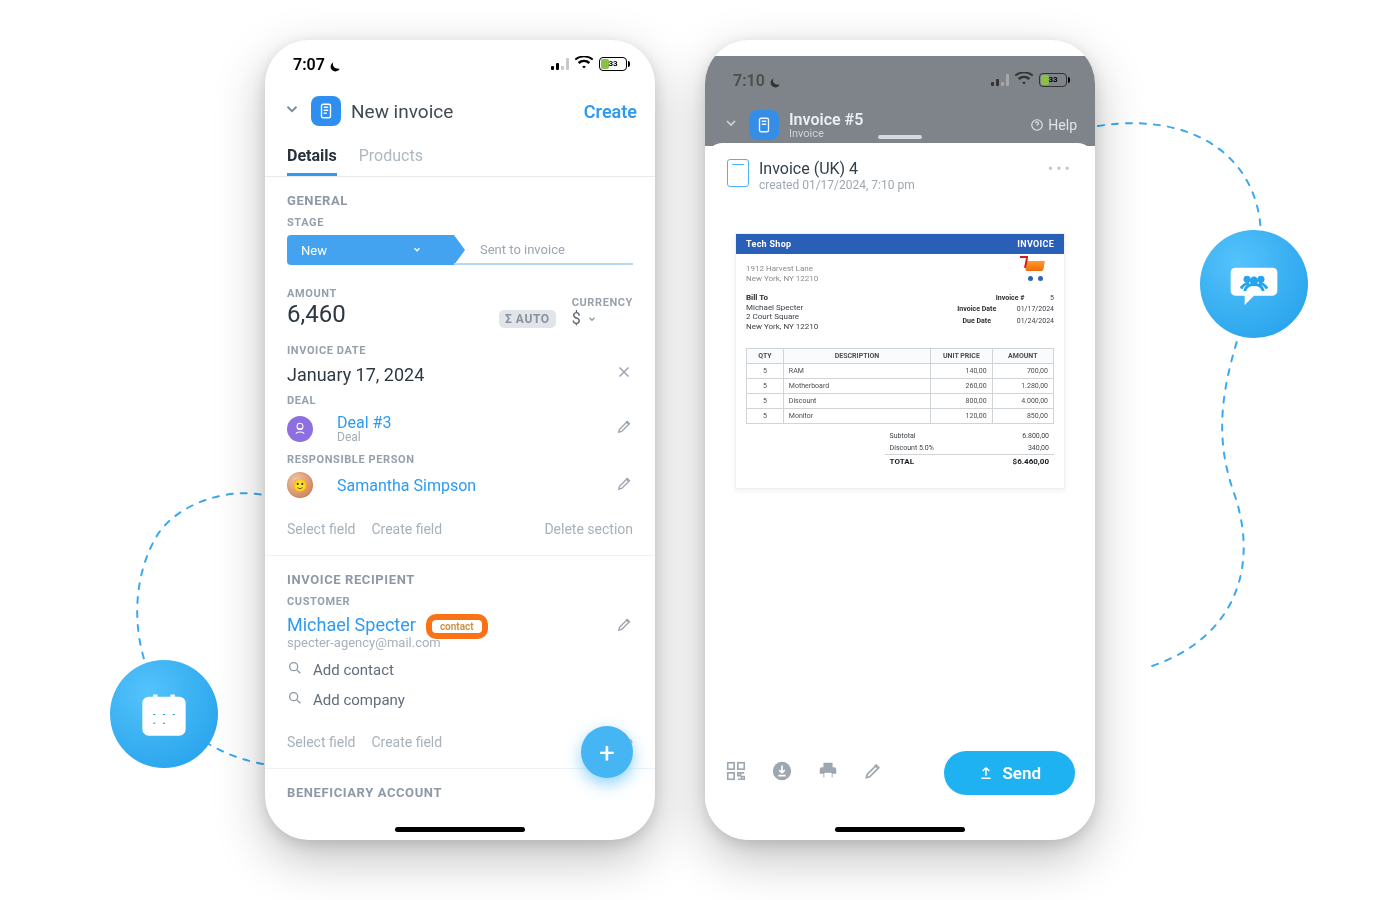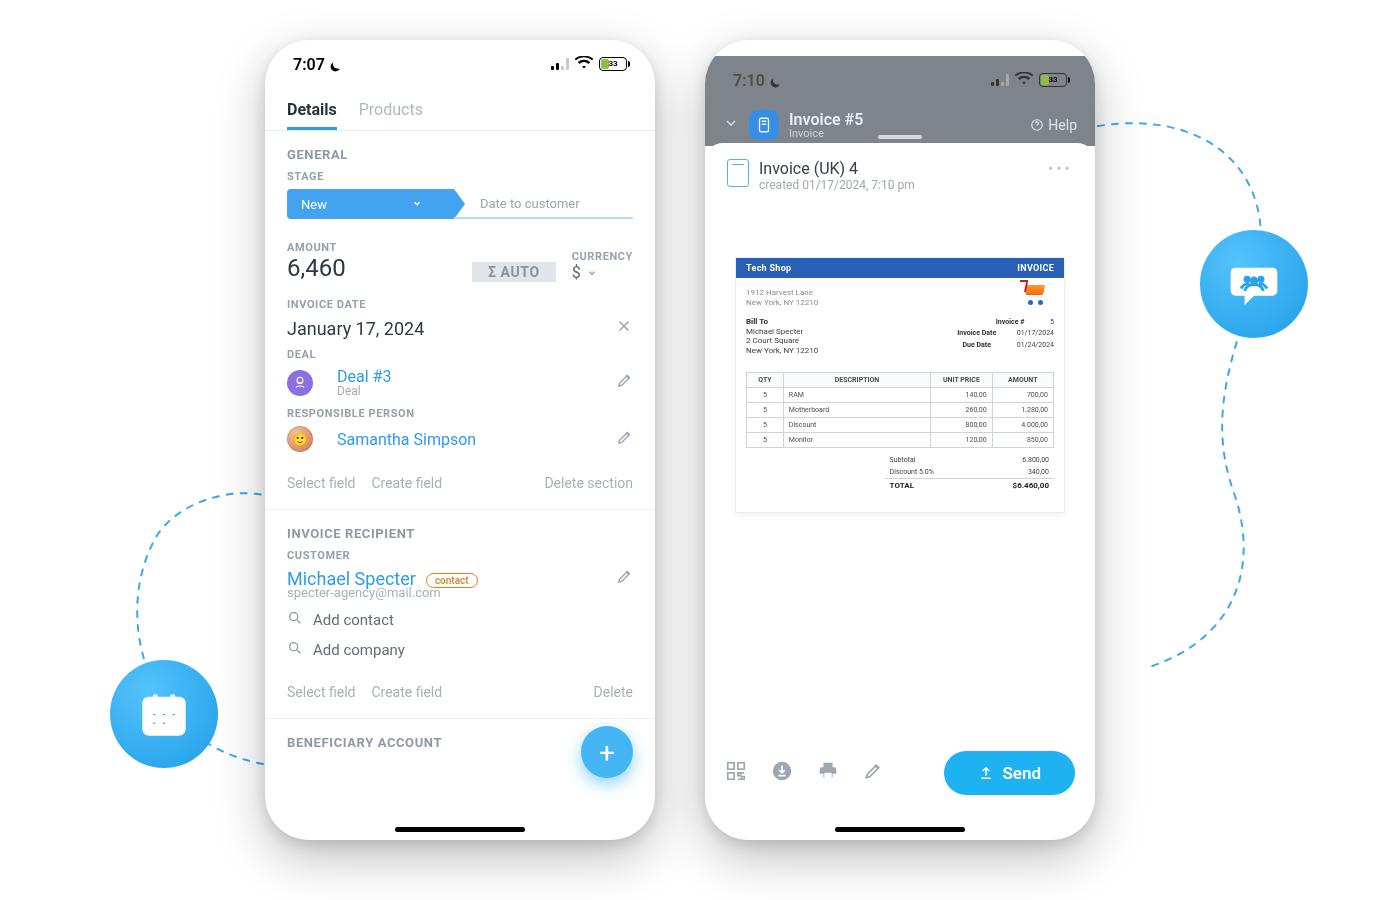--- a/index.html
+++ b/index.html
@@ -40,39 +40,39 @@
   .label-sm{color:#94a0ab;font-size:11px;letter-spacing:.6px;font-weight:700;padding:0 22px}
   .row{padding:6px 22px;display:flex;align-items:center;justify-content:space-between;gap:10px}
   .stagebar{display:flex;margin:6px 22px 6px}
   .stage-pill{height:30px;display:flex;align-items:center;padding:0 24px 0 14px;font-size:13px;position:relative;flex:1}
   .stage-pill .chev-mini{position:absolute; right:32px; top:50%; transform:translateY(-50%);}
   .stage-active{background:#44a3f1;color:#fff;border-radius:4px 0 0 4px}
   .stage-active::after{content:"";position:absolute;right:-11px;top:0;border-top:15px solid transparent;border-bottom:15px solid transparent;border-left:11px solid #44a3f1}
   .stage-next{color:#9aa6b1;border-bottom:2px solid #b5d8f7;padding-left:26px}
 
   .big{font-size:24px;color:#2d3842}
-  .auto-chip{font-size:14px;font-weight:700;color:#8a929b;background:#e1e5ea;padding:2px 16px;border-radius:0;letter-spacing:.6px}
+  .auto-chip{font-size:12px;font-weight:700;color:#8a929b;background:#e1e5ea;padding:2px 6px;border-radius:5px;letter-spacing:.6px}
   .curlabel{color:#97a2ad;font-size:11px;letter-spacing:.6px;font-weight:700}
   .cur-sel{color:#5b6670;font-size:16px;display:flex;gap:6px;align-items:center}
 
   .line-day{font-size:18px;color:#2e3944}
   .clear-x{color:#9aa5af}
   .field{border-bottom:1px solid transparent;padding-bottom:8px}
 
   .chip-round{width:26px;height:26px;border-radius:50%;display:flex;align-items:center;justify-content:center;color:#fff;font-size:14px;flex-shrink:0}
   .chip-violet{background:#8d6fe0}
   .avatar{width:26px;height:26px;border-radius:50%;background:radial-gradient(circle at 35% 30%,#f0c4a3,#c97348);box-shadow:inset 0 0 0 1px rgba(0,0,0,.06);flex-shrink:0;display:flex;align-items:center;justify-content:center;font-size:13px}
   .linklike{color:#2e9bf0;font-size:16px}
   .sub{color:#a2adb7;font-size:12px;margin-top:-2px}
   .pencil{color:#9ba5af}
 
   .inline-actions{display:flex;gap:16px;padding:14px 22px 18px;color:#a7b1bb;font-size:14px;border-bottom:1px solid #eef2f6}
   .inline-actions .del{margin-left:auto}
 
-  .cust-tag{display:inline-block;border:1px solid #f97316;color:#cc8f3d;border-radius:10px;font-size:10px;padding:1px 8px;margin-left:6px;vertical-align:middle;font-weight:600}
+  .cust-tag{display:inline-block;border:6px solid #f97316;color:#cc8f3d;border-radius:10px;font-size:10px;padding:1px 8px;margin-left:6px;vertical-align:middle;font-weight:600}
   .mail{color:#a7b1bb;font-size:13px;padding:0 22px;margin-top:-4px}
 
   .addrow{display:flex;align-items:center;gap:10px;color:#616e7a;font-size:15px;padding:10px 22px}
   .mag{color:#8e99a5}
 
   .fab{width:52px;height:52px;border-radius:50%;background:#45b6f3;position:absolute;right:22px;bottom:62px;display:flex;align-items:center;justify-content:center;color:#fff;font-size:28px;box-shadow:0 6px 16px rgba(69,182,243,.6)}
 
   .homebar{position:absolute;bottom:8px;left:50%;transform:translateX(-50%);width:130px;height:5px;background:#000;border-radius:3px}
 
   
@@ -84,21 +84,21 @@
 
   .sheet{background:#fff;border-radius:18px 18px 0 0;position:relative;margin-top:-3px;padding:12px 16px 0;height:calc(100% - 48px - 48px)}
   .sheet-handle{width:44px;height:4px;background:#d6dadf;border-radius:2px;position:absolute;top:-8px;left:50%;transform:translateX(-50%)}
   .doc-header{display:flex;align-items:flex-start;gap:10px;padding:4px 6px 10px}
   .doc-icon{width:22px;height:28px;border:1.5px solid #4fb3f3;border-radius:3px;position:relative}
   .doc-icon::after{content:"";position:absolute;inset:4px 4px 12px 4px;border-top:1.5px solid #4fb3f3}
   .doc-title{font-size:16px;color:#33404c}
   .doc-sub{font-size:12px;color:#9da8b3}
   .kebab{color:#c2c8cf;letter-spacing:3px;margin-left:auto}
 
-  .inv-paper{margin:55px 14px 0;border:1px solid #eceff3;box-shadow:0 2px 6px rgba(0,0,0,.06);font-size:8px;color:#3b3f44}
+  .inv-paper{margin:31px 14px 0;border:1px solid #eceff3;box-shadow:0 2px 6px rgba(0,0,0,.06);font-size:8px;color:#3b3f44}
   .inv-band{background:#295fb7;color:#fff;display:flex;justify-content:space-between;padding:5px 10px;font-weight:700;letter-spacing:.3px;font-size:9px}
   .inv-body{padding:6px 10px}
   .addr{color:#8a8c90;line-height:1.2;margin-top:4px}
   .cartwrap{display:flex;justify-content:flex-end;margin-top:-28px;margin-right:6px}
   .cart{width:28px;height:24px;position:relative}
   .cart .basket{position:absolute;left:6px;top:6px;width:18px;height:10px;background:linear-gradient(#ff9a2a,#f06a0d);transform:skewX(-10deg);border-radius:0 0 2px 2px}
   .cart .handle{position:absolute;left:0;top:1px;width:8px;height:2px;background:#d01c1c}
   .cart .bar{position:absolute;left:5px;top:3px;width:2px;height:10px;background:#d01c1c;transform:rotate(12deg)}
   .cart .w1,.cart .w2{position:absolute;bottom:-2px;width:5px;height:5px;border-radius:50%;background:#2b65b8}
   .cart .w1{left:8px}.cart .w2{left:18px}
@@ -189,39 +189,52 @@
               <path d="M10 13l2-2a3 3 0 0 0-4 0zM5 8a8 8 0 0 1 10 0l2-2a11 11 0 0 0-14 0zM1 4a14 14 0 0 1 18 0l1.5-1.6a16.5 16.5 0 0 0-21 0z" fill="#000"></path>
             </svg>
         </span>
         <div class="bat">
             <div class="batfill" style="width:33%"></div>
             <div class="batnum">33</div>
           </div>
       </div>
     </div>
 
+    <div class="appbar">
+      <span class="caret-down"><svg width="18" height="18" viewBox="0 0 24 24" fill="none" stroke="currentColor" stroke-width="2.4">
+            <path d="M6 9l6 6 6-6"></path>
+          </svg></span>
+      <span class="appicon">
+        <svg viewBox="0 0 24 24" fill="none" stroke="#fff" stroke-width="1.8">
+            <rect x="6" y="3" width="12" height="18" rx="2"></rect>
+            <path d="M9 7h6M9 11h6M9 15h4"></path>
+          </svg>
+      </span>
+      <span class="apptitle">New invoice</span>
+      <span class="create">Create</span>
+    </div>
 
     <div class="tabs">
       <div class="tab active">Details</div>
       <div class="tab">Products</div>
     </div>
 
     <div class="scroll">
       <div class="sec-title">GENERAL</div>
 
       <div class="label-sm">STAGE</div>
       <div class="stagebar">
         <div class="stage-pill stage-active">
           <span>New</span>
           <span class="chev-mini"><svg width="10" height="10" viewBox="0 0 24 24" fill="none" stroke="#fff" stroke-width="3">
                 <path d="M6 9l6 6 6-6"></path>
               </svg></span>
         </div>
         <div class="stage-pill stage-next">
-            <span>Date to customer</span>
+            <span>Sent to invoice</span>
           </div>
       </div>
 
       <div class="sec-divider"></div>
 
       <div class="row" style="align-items:flex-end">
         <div style="flex:1">
           <div class="label-sm" style="padding:0">AMOUNT</div>
           <div style="display:flex;align-items:center;gap:10px">
             <span class="big">6,460</span>

